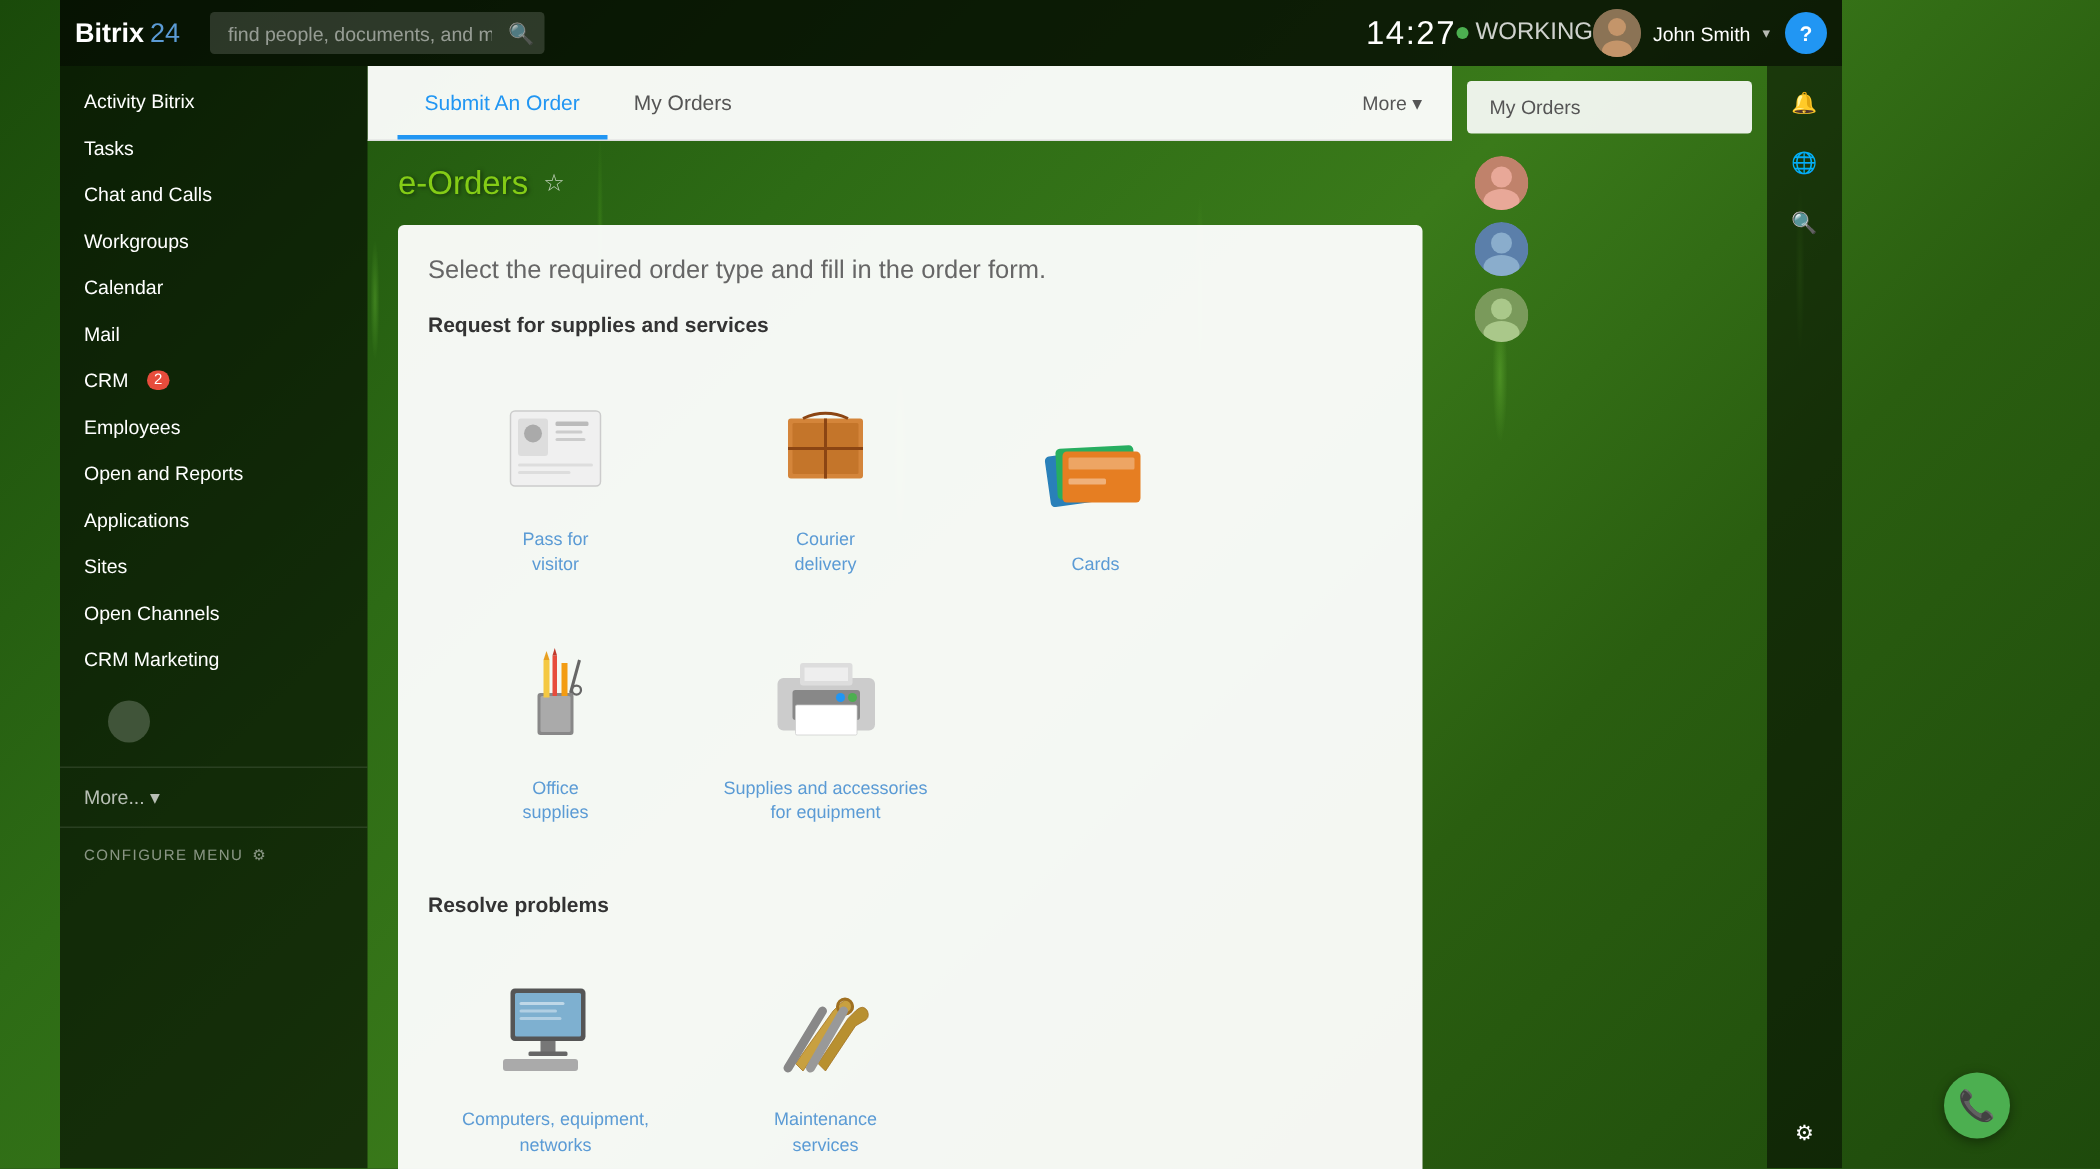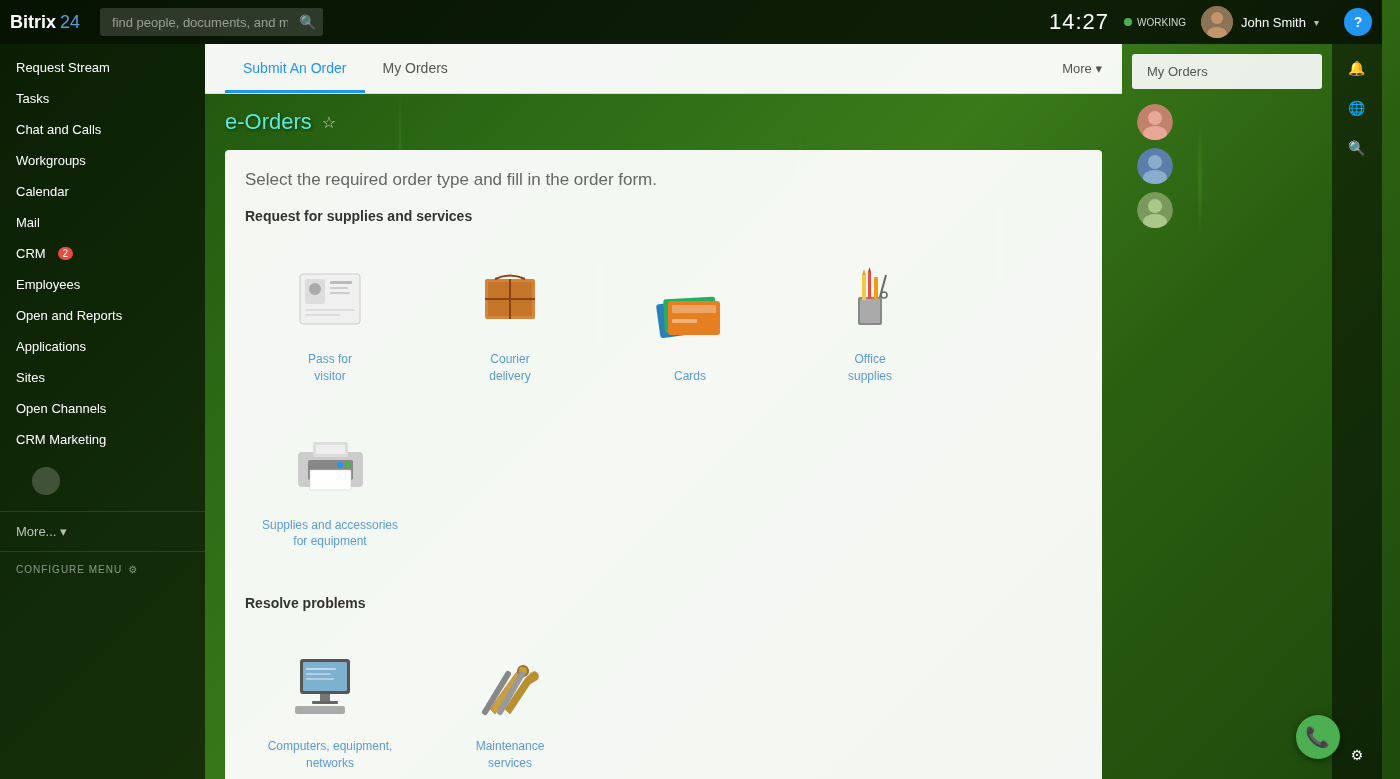--- a/index.html
+++ b/index.html
@@ -17,41 +17,41 @@
         radial-gradient(ellipse 3px 40px at 250px 200px, rgba(100,180,50,0.4) 0%, transparent 100%),
         radial-gradient(ellipse 2px 60px at 400px 150px, rgba(80,160,30,0.3) 0%, transparent 100%),
         radial-gradient(ellipse 4px 50px at 600px 300px, rgba(120,200,60,0.35) 0%, transparent 100%),
         radial-gradient(ellipse 3px 70px at 800px 200px, rgba(90,170,40,0.3) 0%, transparent 100%),
         radial-gradient(ellipse 5px 45px at 1000px 250px, rgba(110,190,55,0.4) 0%, transparent 100%),
         radial-gradient(ellipse 3px 55px at 1200px 180px, rgba(85,165,35,0.35) 0%, transparent 100%);
       z-index: 0;
     }
 
     
-    .app { position: relative; z-index: 1; display: flex; flex-direction: column; width: 1382px; height: 779px; }
+    .app { position: relative; z-index: 1; display: flex; flex-direction: column; width: 1228px; height: 779px; padding-left: 40px; }
 
     
     .header {
       display: flex; align-items: center; height: 44px;
       background: rgba(0,0,0,0.75); padding: 0 10px; flex-shrink: 0;
     }
     .logo { color: white; font-size: 18px; font-weight: bold; margin-right: 20px; display: flex; align-items: center; gap: 4px; }
     .logo-bitrix { color: white; }
     .logo-24 { color: #5b9bd5; font-weight: 300; }
     .search-bar {
       flex: 1; max-width: 550px; height: 28px; background: rgba(255,255,255,0.15);
       border: none; border-radius: 3px; color: rgba(255,255,255,0.7); padding: 0 35px 0 12px;
       font-size: 13px; outline: none;
     }
     .search-bar::placeholder { color: rgba(255,255,255,0.5); }
     .search-icon-wrap { position: relative; display: flex; align-items: center; }
     .search-btn { background: none; border: none; color: rgba(255,255,255,0.7); cursor: pointer; margin-left: -28px; font-size: 14px; padding: 4px; }
-    .time-area { margin-left: auto; display: flex; align-items: center; gap: 15px; }
+    .time-area { margin-left: auto; display: flex; align-items: center; }
     .time-display { color: white; font-size: 22px; font-weight: 300; letter-spacing: 1px; }
-    .working-status { display: flex; align-items: center; gap: 5px; color: rgba(255,255,255,0.8); font-size: 10px; }
+    .working-status { display: flex; align-items: center; gap: 5px; color: rgba(255,255,255,0.8); font-size: 16px; }
     .working-dot { width: 8px; height: 8px; background: #4CAF50; border-radius: 50%; }
     .user-area { display: flex; align-items: center; gap: 8px; cursor: pointer; text-align: right; }
     .user-avatar { width: 32px; height: 32px; border-radius: 50%; background: #8B7355; display: flex; align-items: center; justify-content: center; overflow: hidden; }
     .user-avatar svg { width: 32px; height: 32px; }
     .user-name { color: white; font-size: 13px; }
     .user-caret { color: rgba(255,255,255,0.7); font-size: 10px; }
     .header-help { width: 28px; height: 28px; background: #2196F3; border-radius: 50%; display: flex; align-items: center; justify-content: center; color: white; font-size: 14px; font-weight: bold; cursor: pointer; margin-left: 10px; }
 
     
     .sidebar {
@@ -84,21 +84,21 @@
       border-bottom: 3px solid transparent; margin-bottom: -1px;
     }
     .tab.active { color: #2196F3; border-bottom-color: #2196F3; font-weight: 500; }
     .tabs-more { margin-left: auto; color: #555; font-size: 13px; cursor: pointer; }
 
     
     .page-content { flex: 1; overflow-y: auto; padding: 15px 20px; position: relative; }
 
     
     .page-title-area { display: flex; align-items: center; gap: 10px; margin-bottom: 15px; }
-    .page-title { color: #5eead4; font-size: 22px; font-weight: 400; text-shadow: 1px 1px 3px rgba(0,0,0,0.5); }
+    .page-title { color: #84cc16; font-size: 22px; font-weight: 400; text-shadow: 1px 1px 3px rgba(0,0,0,0.5); }
     .star-icon { color: rgba(255,255,255,0.7); font-size: 16px; cursor: pointer; }
 
     
     .orders-panel { background: rgba(255,255,255,0.95); border-radius: 4px; padding: 20px; }
     .panel-instruction { color: #666; font-size: 17px; margin-bottom: 18px; }
     .section-title { color: #333; font-size: 14px; font-weight: 600; margin-bottom: 20px; }
 
     .items-grid { display: flex; flex-wrap: wrap; gap: 10px; margin-bottom: 30px; align-items: flex-end; }
     .item-card {
       width: 170px; display: flex; flex-direction: column; align-items: center;
@@ -176,21 +176,21 @@
         <span class="user-caret">▾</span>
       </div>
       <div class="header-help">?</div>
     </div>
   </div>
 
   <div class="main-wrapper">
 
     <div class="sidebar">
       <div class="sidebar-item">
-        <span>Request Stream</span>
+        <span>Activity Bitrix</span>
       </div>
       <div class="sidebar-item">
         <span>Tasks</span>
       </div>
       <div class="sidebar-item">
         <span>Chat and Calls</span>
       </div>
       <div class="sidebar-item">
         <span>Workgroups</span>
       </div>

